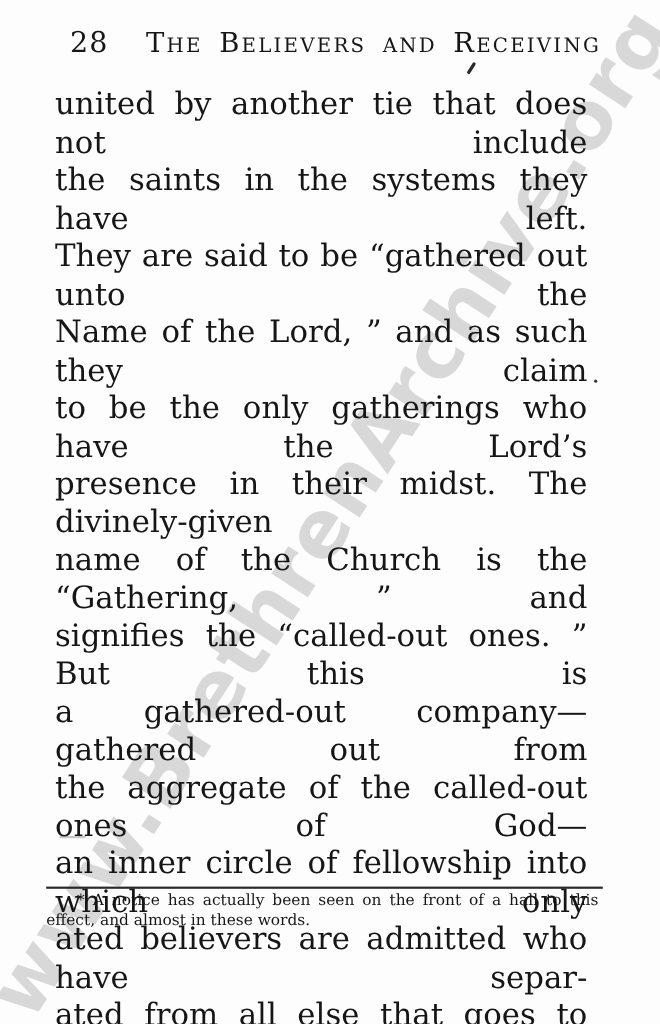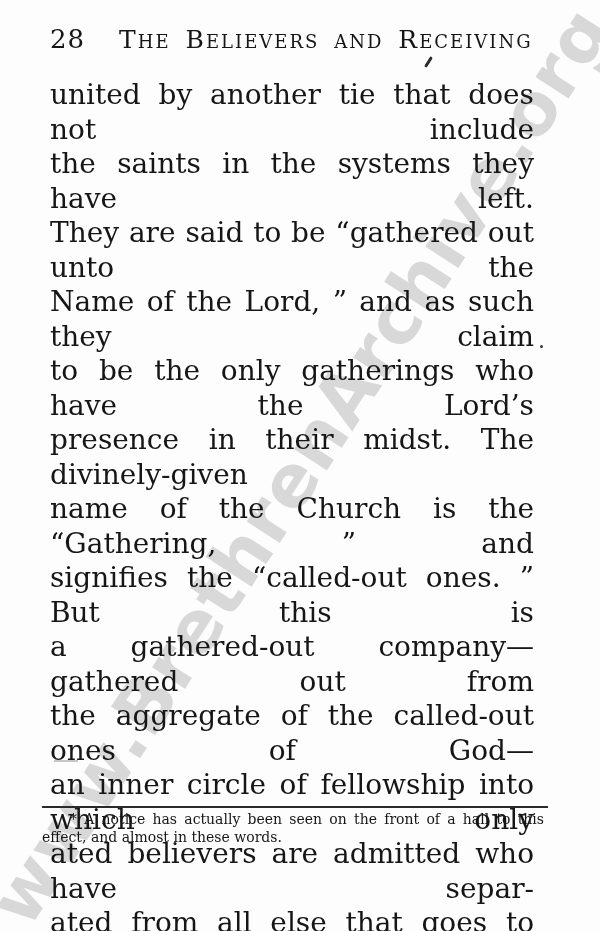--- a/index.html
+++ b/index.html
@@ -31,20 +31,21 @@
     user-select: none;
   }
   .header {
     position: absolute;
     top: 24px;
     left: 50px;
     right: 40px;
     z-index: 1;
     display: flex;
     align-items: baseline;
+    justify-content: center;
   }
   .page-num {
     font-size: 26px;
     letter-spacing: 1px;
   }
   .running-title {
     margin-left: 34px;
     font-variant: small-caps;
     font-size: 25px;
     letter-spacing: 2px;

